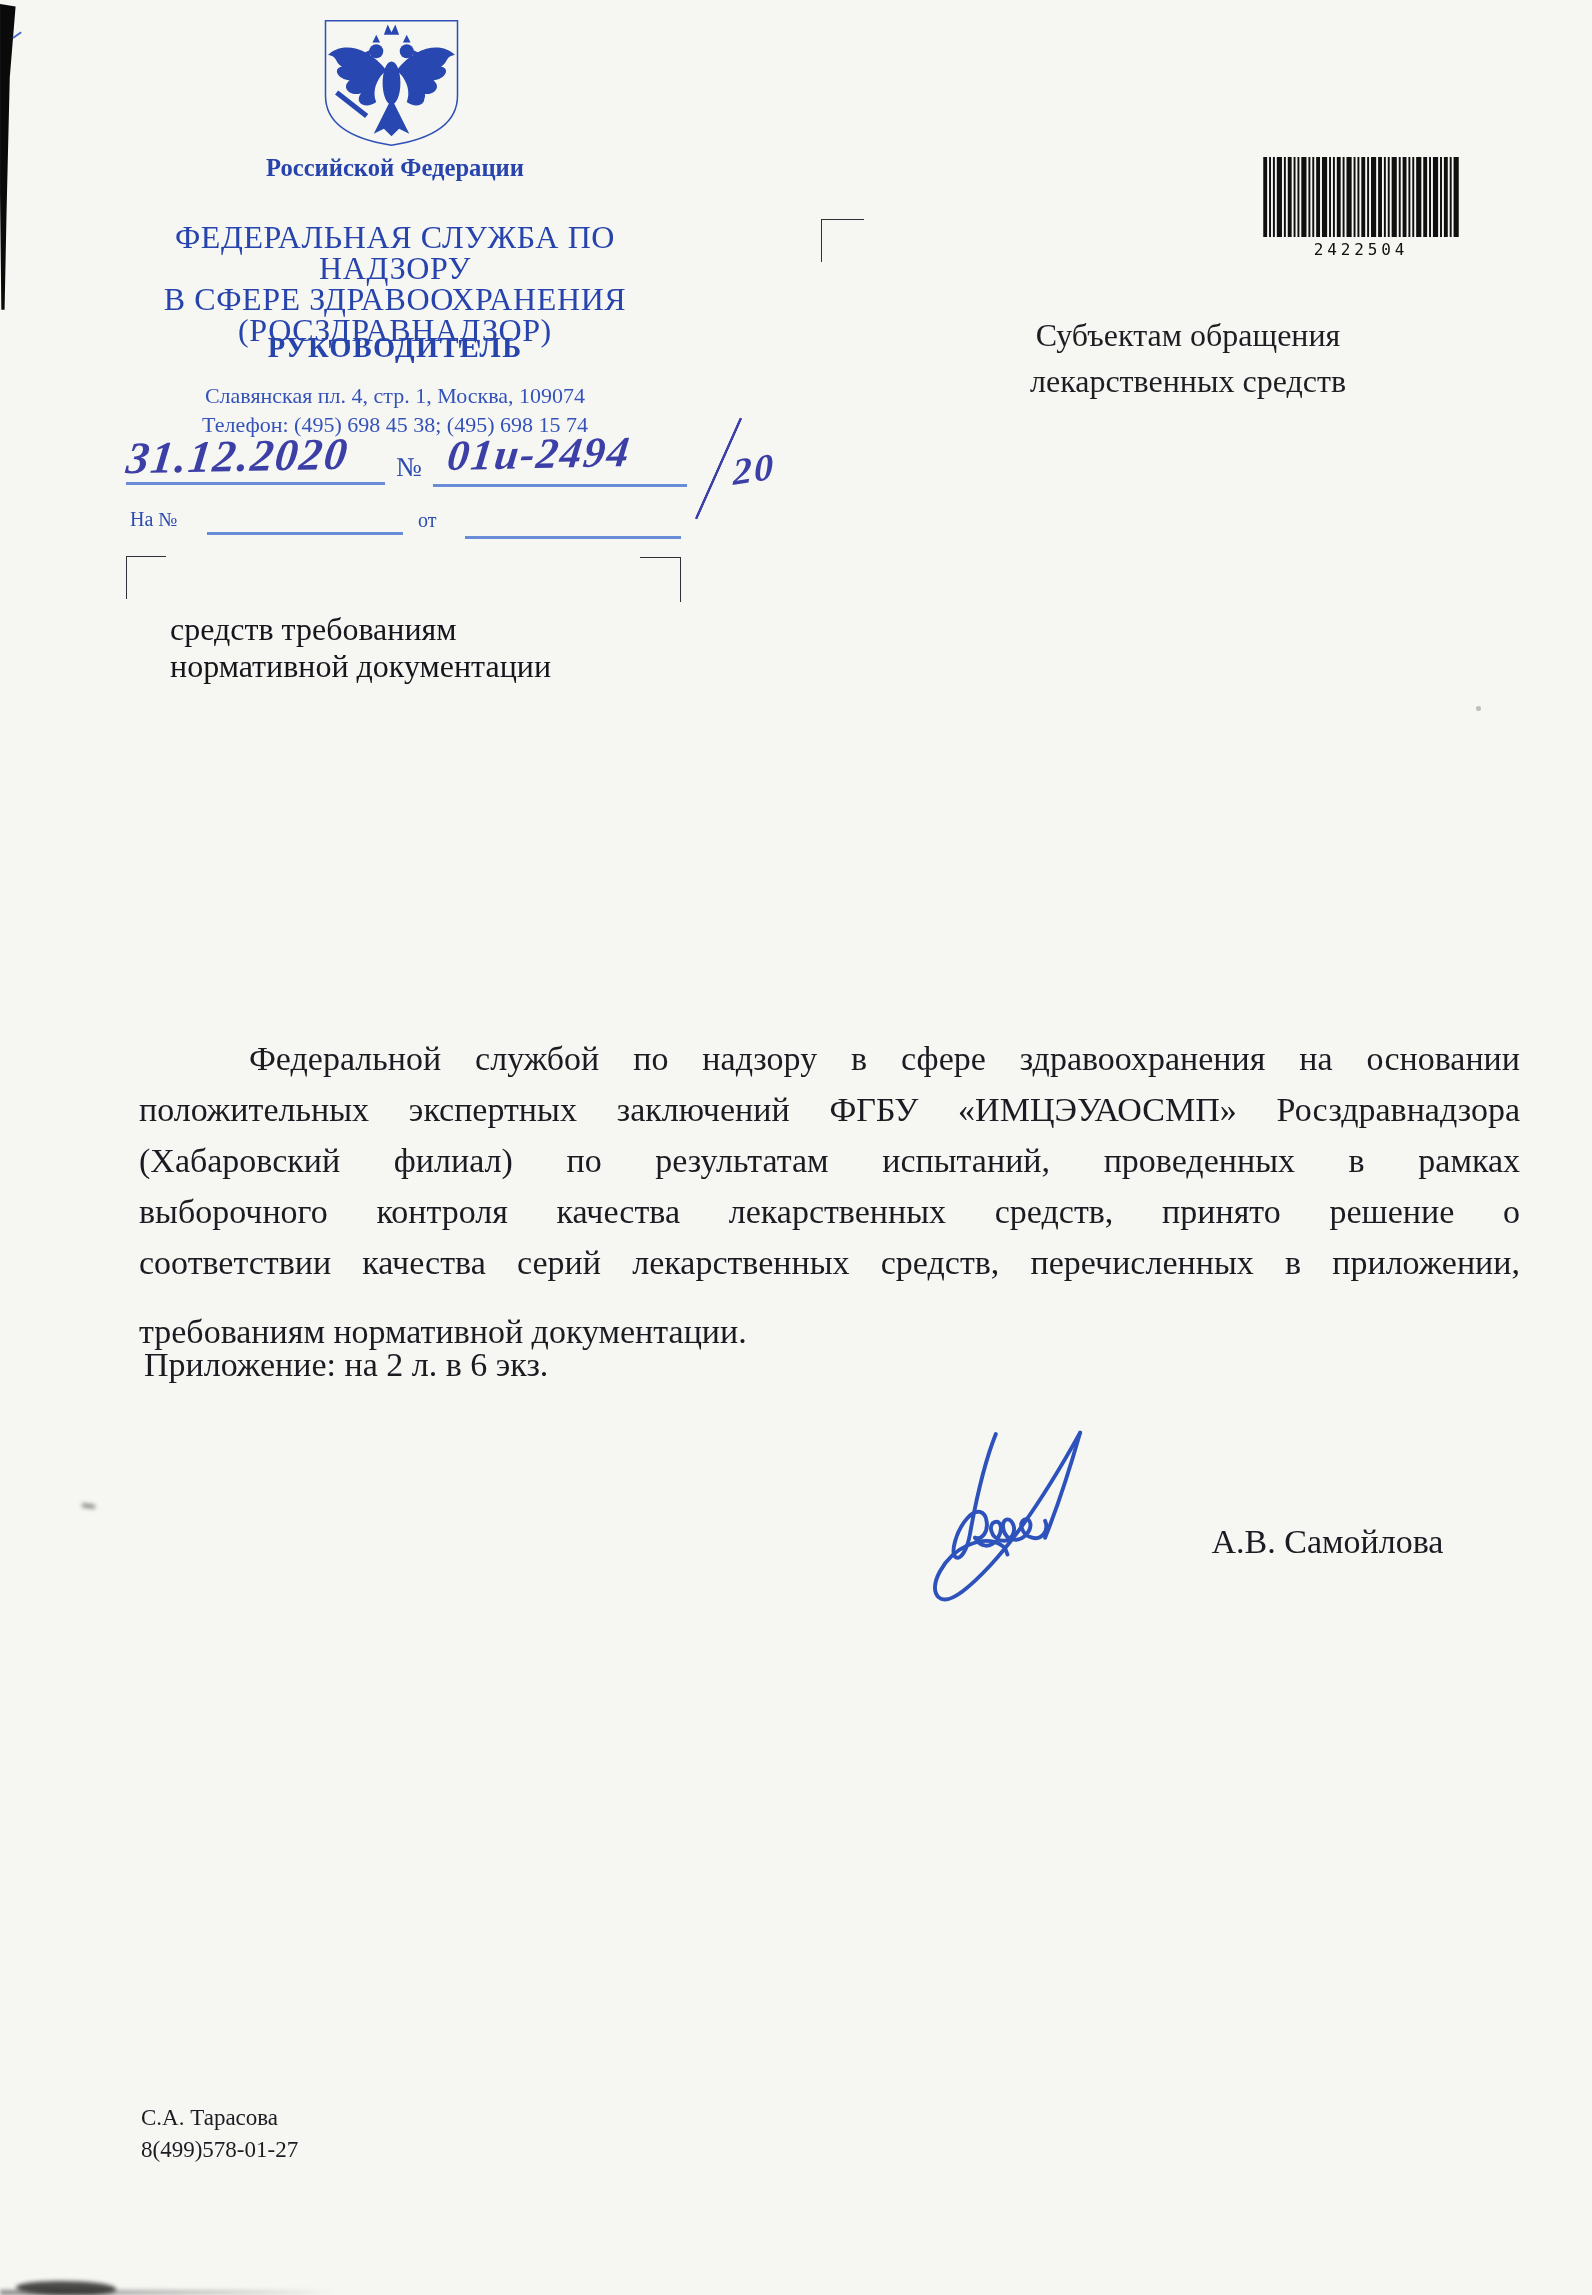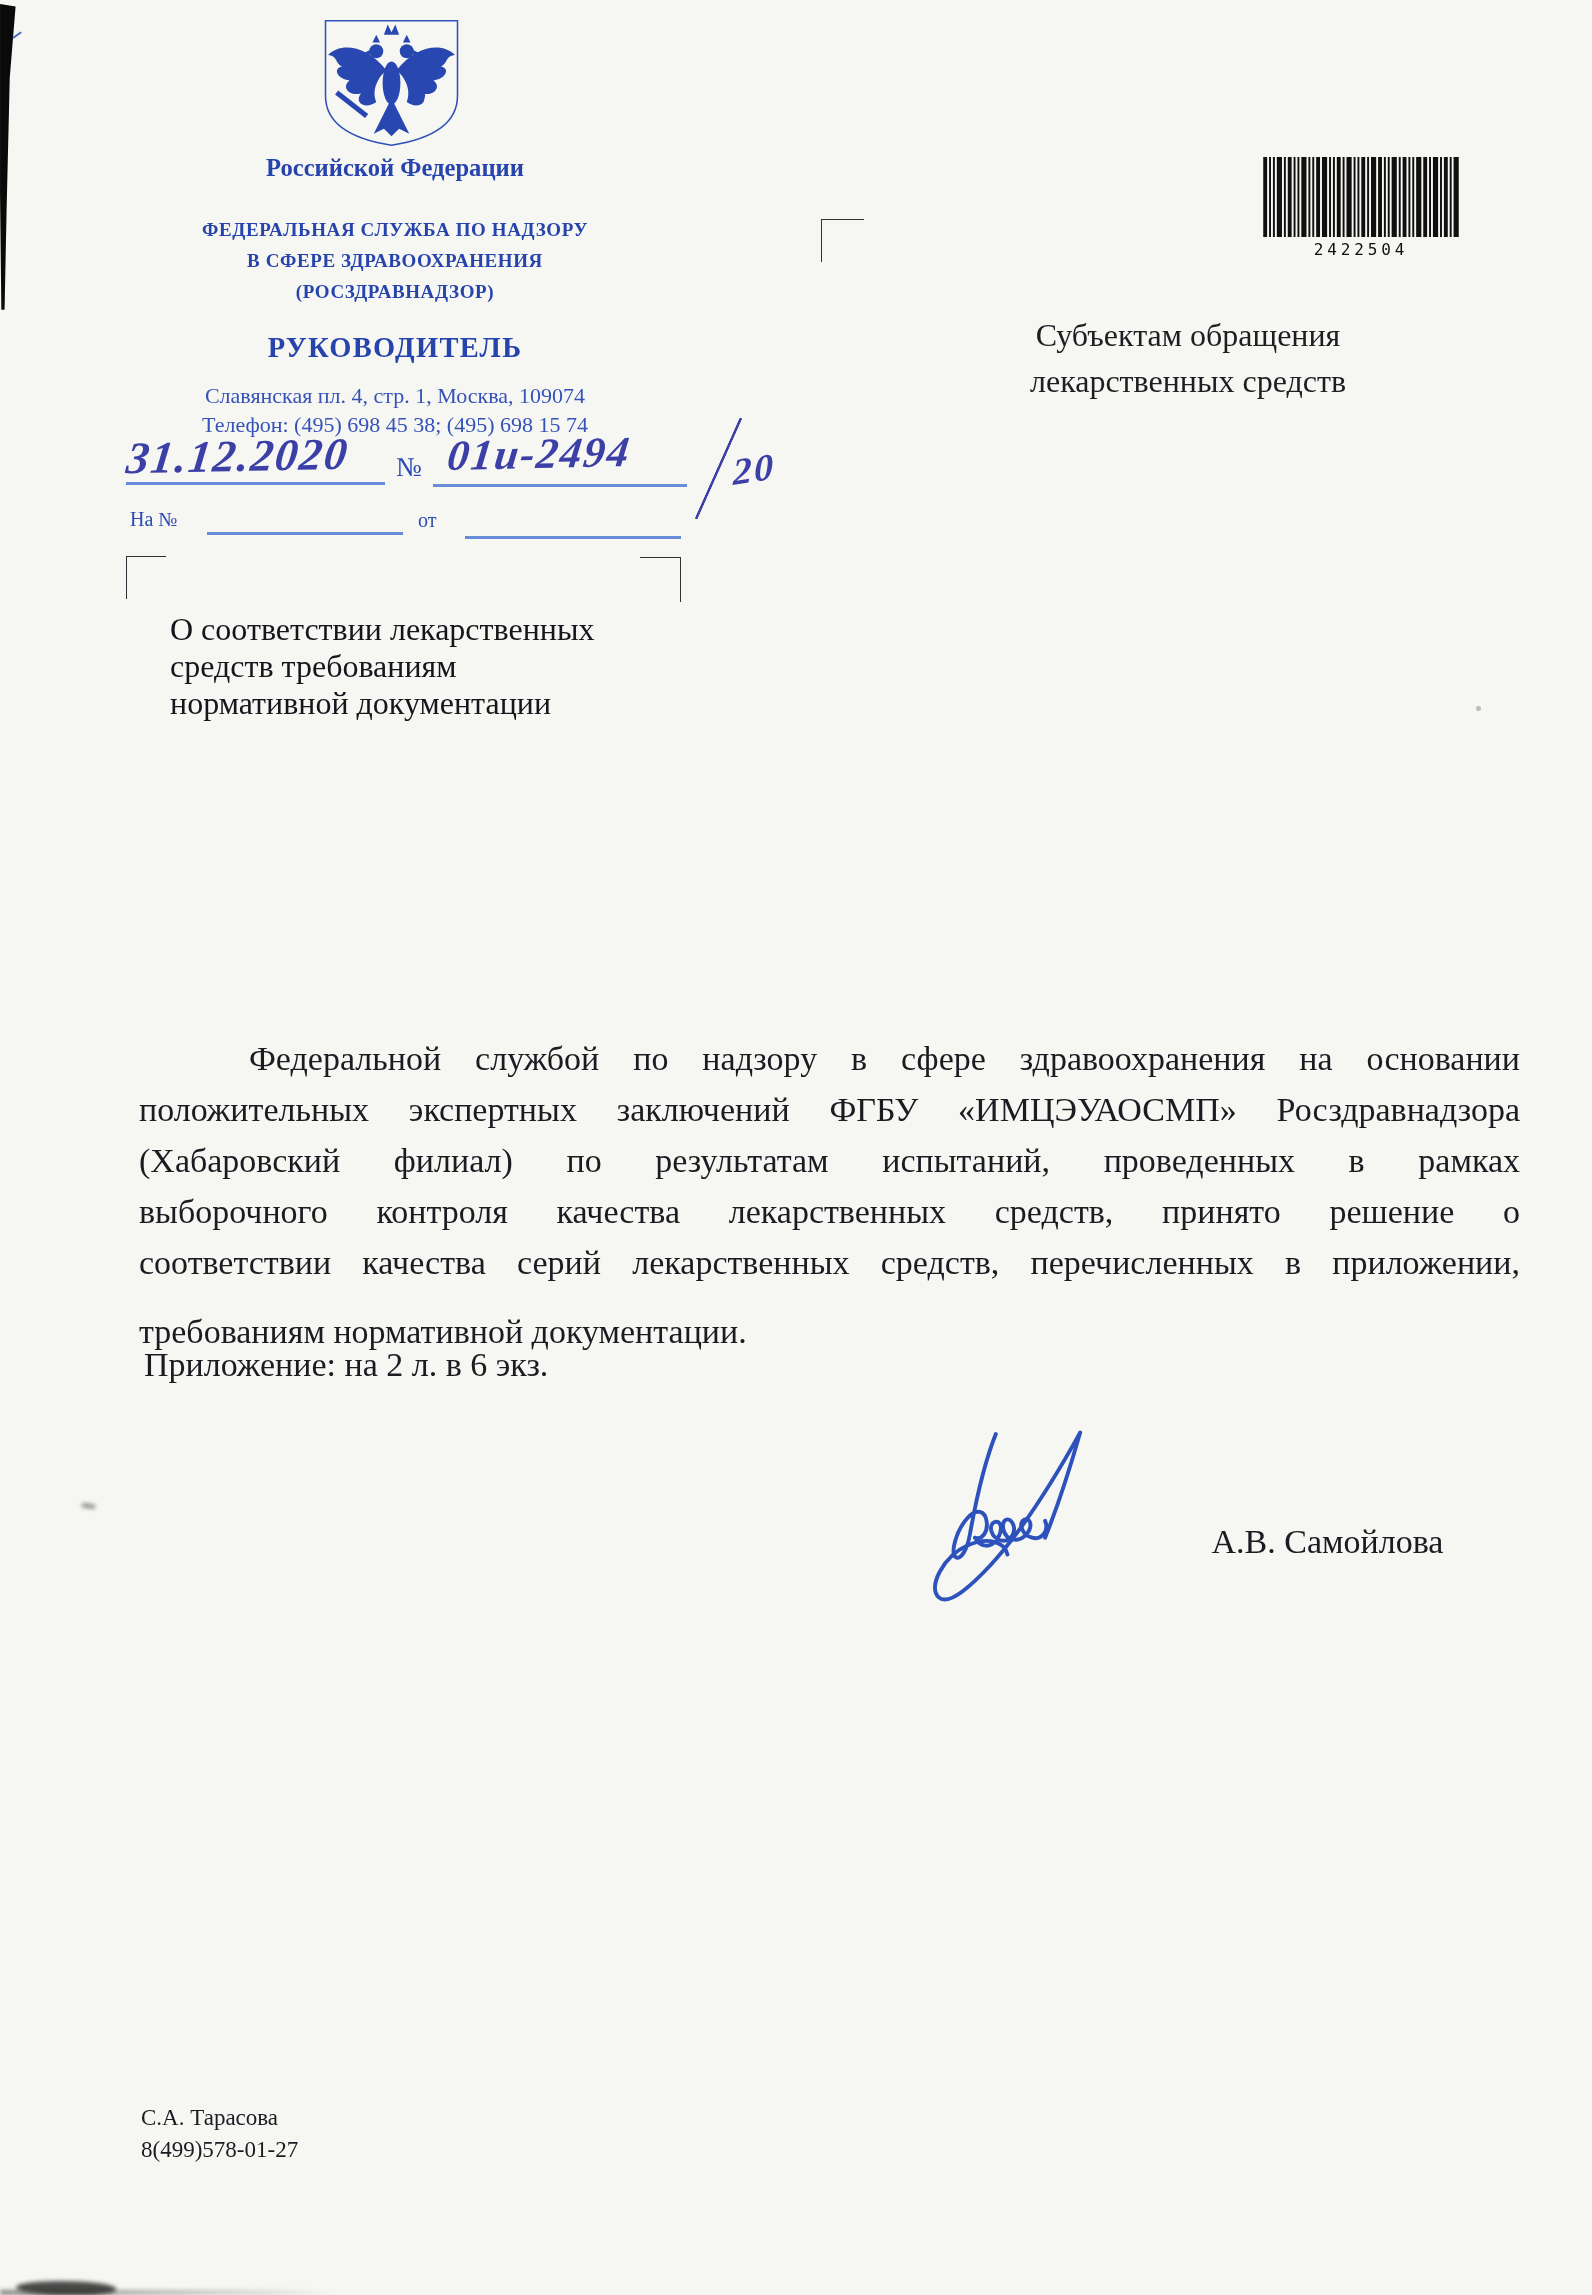--- a/index.html
+++ b/index.html
@@ -20,21 +20,21 @@
     background:var(--paper);
     overflow:hidden;
     font-family:"Liberation Serif", serif;
     color:var(--text_black);
   }
   .abs{position:absolute;}
 
   
   .hdr{left:97px;top:0;width:596px;text-align:center;color:var(--header_blue);}
   .ministry{top:154px;font-size:24.6px;font-weight:bold;line-height:28.5px;}
-  .service{top:214px;font-size:19px;font-weight:bold;line-height:31px;letter-spacing:0.6px;}
+  .service{top:222px;font-size:32px;font-weight:normal;line-height:31px;letter-spacing:0.6px;}
   .chief{top:332px;font-size:28.5px;font-weight:bold;letter-spacing:1.3px;}
   .addr{top:382px;font-size:22px;color:#3552b8;line-height:28.5px;}
 
   
   .hand{
     font-style:italic;
     font-weight:bold;
     color:var(--ink_blue);
     transform:skewX(-8deg) rotate(-1.2deg);
     letter-spacing:1.9px;
@@ -190,21 +190,20 @@
 
   <div class="abs bluelabel" style="left:130px;top:508px;">На №</div>
   <div class="abs rline" style="left:207px;top:532px;width:196px;"></div>
   <div class="abs bluelabel" style="left:418px;top:509px;">от</div>
   <div class="abs rline" style="left:465px;top:536px;width:216px;"></div>
 
   <div class="abs corner" style="left:126px;top:556px;width:40px;height:43px;border-top:1.9px solid;border-left:1.9px solid;"></div>
   <div class="abs corner" style="left:640px;top:557px;width:41px;height:45px;border-top:1.9px solid;border-right:1.9px solid;"></div>
 
   <div class="abs subject">
-    <div>О соответствии лекарственных</div>
     <div>средств требованиям</div>
     <div>нормативной документации</div>
   </div>
 
   <div class="abs bodyblock">
     <div class="bline first">Федеральной службой по надзору в сфере здравоохранения на основании</div>
     <div class="bline">положительных экспертных заключений ФГБУ «ИМЦЭУАОСМП» Росздравнадзора</div>
     <div class="bline">(Хабаровский филиал) по результатам испытаний, проведенных в рамках</div>
     <div class="bline">выборочного контроля качества лекарственных средств, принято решение о</div>
     <div class="bline">соответствии качества серий лекарственных средств, перечисленных в приложении,</div>

